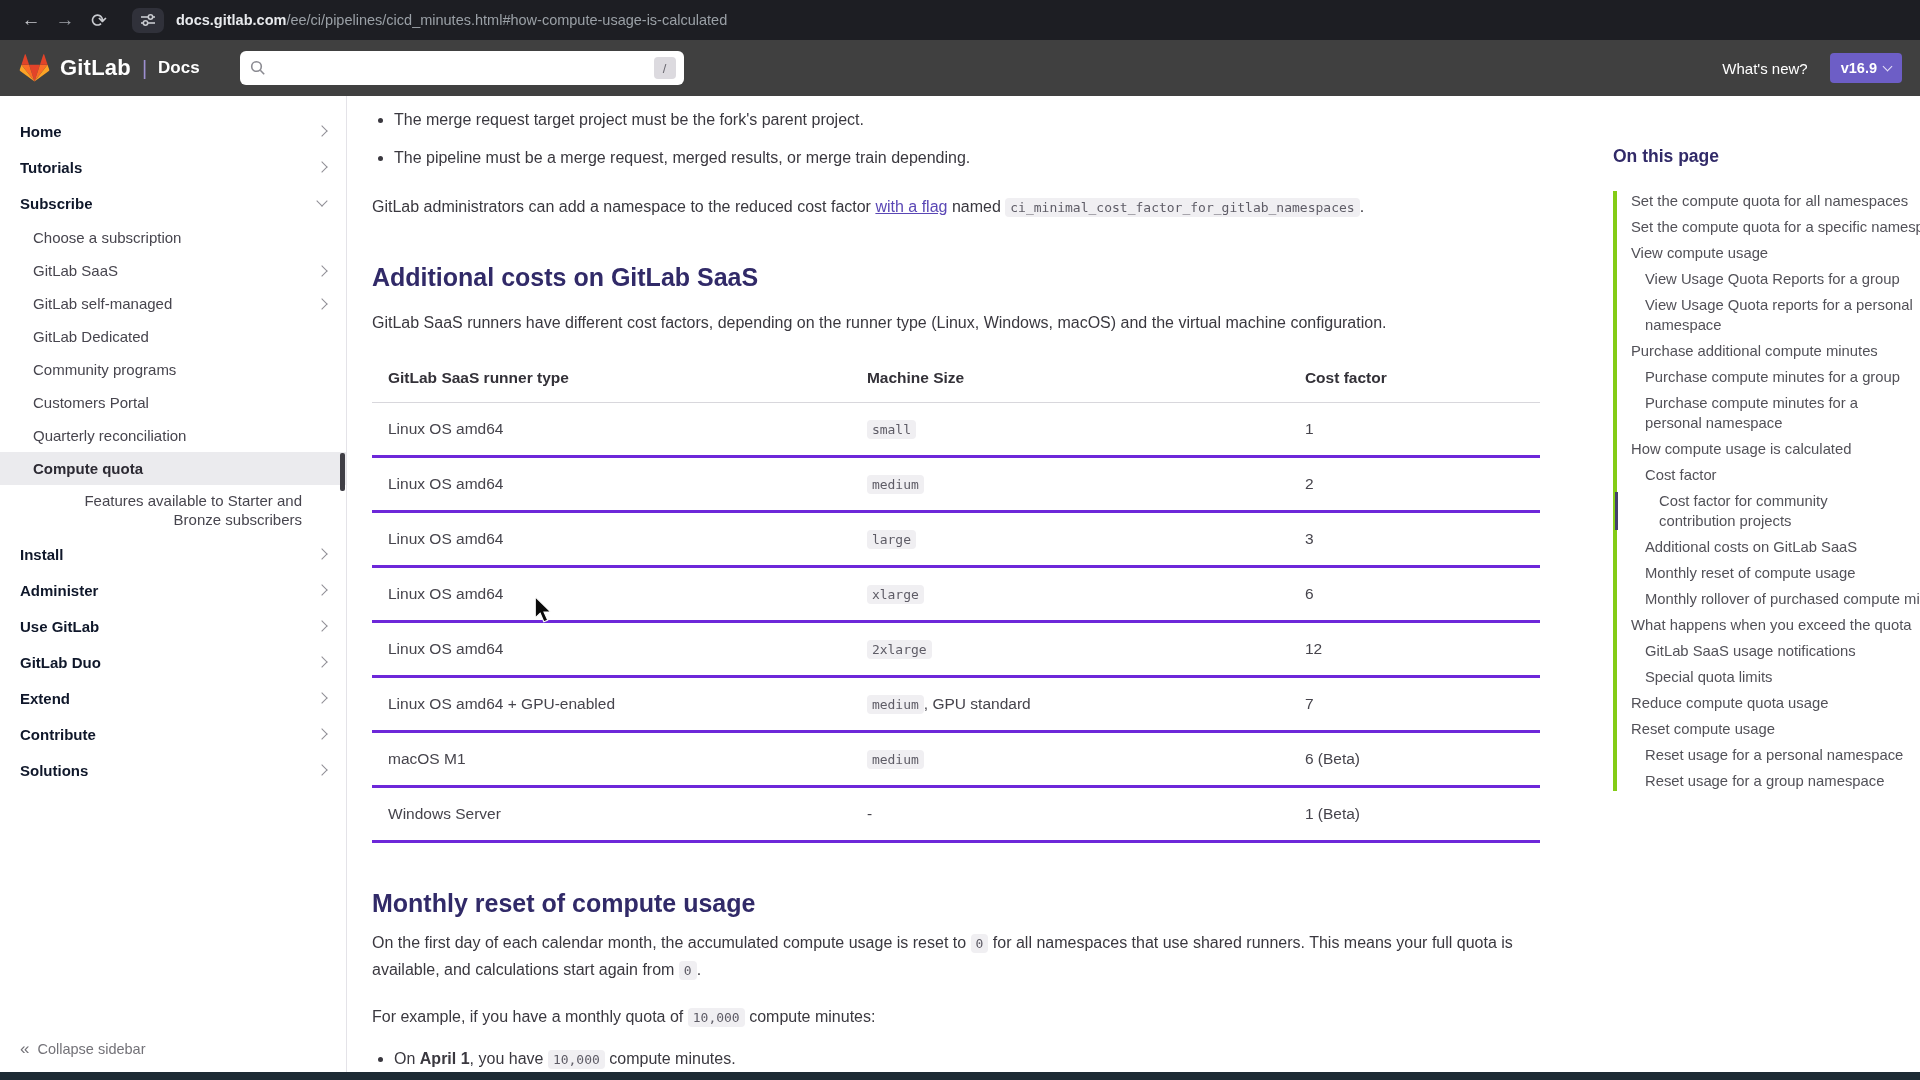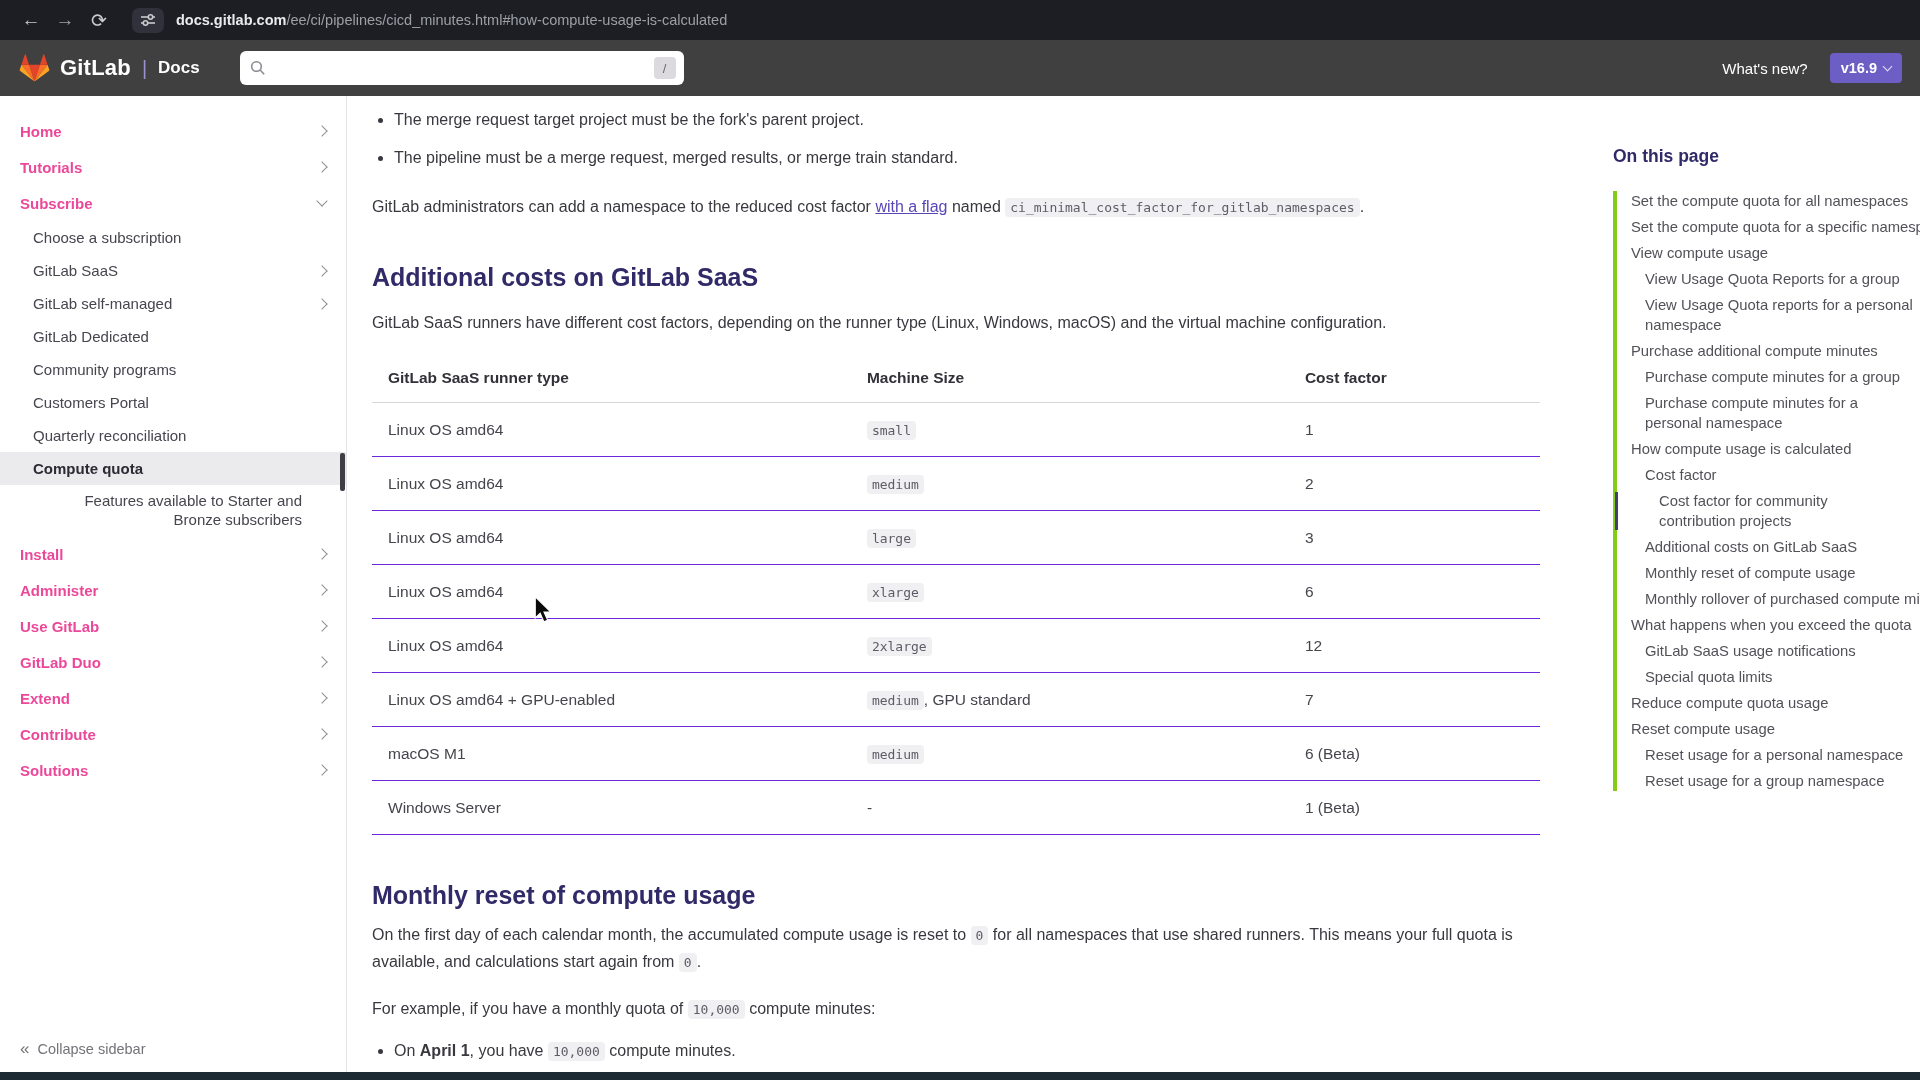--- a/index.html
+++ b/index.html
@@ -37,21 +37,21 @@
   .chev.down { transform:rotate(45deg); margin-top:-4px; }
   .chev.white { border-color:#e6e1f7; width:7px; height:7px; margin-top:-3px; }
 
   
   .main { display:flex; height:976px; position:relative; }
 
   
   .sidebar { width:347px; border-right:1px solid #e4e3e8; position:relative; padding-top:17px;
     flex:none; background:#fff; }
   .sb-item { display:flex; align-items:center; height:36px; padding-left:20px; font-size:15px;
-    font-weight:600; color:#ec4899; cursor:pointer; }
+    font-weight:600; color:#0f172a; cursor:pointer; }
   .sb-item.sub { height:33px; padding-left:33px; font-weight:400; color:#47454e;text-align:right; }
   .sb-item .chev { margin-left:auto; margin-right:20px; }
   .sb-item.active { background:#ebebee; font-weight:600; color:#2c2a33; }
   .sb-item.wrap2 { height:auto; padding:6px 44px 7px 33px; line-height:19px; align-items:flex-start; }
   .sb-thumb { position:absolute; right:1px; top:357px; width:5px; height:38px; background:#3f3e45;
     border-radius:2px; }
   .collapse { position:absolute; left:20px; bottom:13px; display:flex; align-items:center; gap:10px;
     color:#737278; font-size:14.5px; cursor:pointer; }
   .collapse .gg { font-size:17px; letter-spacing:-2px; }
 
@@ -63,21 +63,21 @@
   a.inline { color:#5a47b5; text-decoration:underline; cursor:pointer; }
   code { font-family:"DejaVu Sans Mono", monospace; font-size:13px; background:#f0eff2;
     color:#5e5c66; padding:2px 5px; border-radius:4px; }
   h2.sec { font-size:25px; font-weight:700; color:#312a68; margin-top:42px; }
   h2.sec.second { margin-top:46px; }
   p.intro { font-size:16px; line-height:25px; margin-top:18px; }
   table.costs { width:100%; border-collapse:collapse; margin-top:24px; }
   table.costs th { text-align:left; font-size:15.5px; font-weight:700; color:#333138;
     padding:10px 16px 15px; border-bottom:1px solid #d8d7dc; }
   table.costs td { font-size:15.5px; color:#46444c; padding:17px 16px; height:54px;
-    border-bottom:1px solid #6d28d9; }
+    border-bottom:3px solid #6d28d9; }
   ul.blts.ex { margin-top:16px; }
   ul.blts.ex li { margin-bottom:13px; }
 
   
   .toc { width:316px; flex:none; padding:50px 0 0 9px; overflow:hidden; }
   .toc-title { font-size:17.5px; font-weight:700; color:#312a68; }
   .toc-list { list-style:none; margin-top:24px; border-left:4px solid #84cc16; }
   .toc-list li { font-size:14.8px; color:#525158; line-height:20px; margin-bottom:6px;
     white-space:nowrap; cursor:pointer; position:relative; }
   .toc-list li.l0 { padding-left:14px; }
@@ -221,21 +221,21 @@
     <div class="sb-thumb"></div>
     <div class="collapse">
       <span class="gg">«</span>
       <span>Collapse sidebar</span>
     </div>
   </nav>
 
   <div class="content">
     <ul class="blts">
       <li>The merge request target project must be the fork's parent project.</li>
-      <li>The pipeline must be a merge request, merged results, or merge train standard.</li>
+      <li>The pipeline must be a merge request, merged results, or merge train depending.</li>
     </ul>
     <p class="body-p" id="admin-para"><span>GitLab administrators can add a namespace to the reduced cost factor </span><a class="inline">with a flag</a><span> named </span><code>ci_minimal_cost_factor_for_gitlab_namespaces</code><span>.</span></p>
 
     <h2 class="sec">Additional costs on GitLab SaaS</h2>
     <p class="intro">GitLab SaaS runners have different cost factors, depending on the runner type (Linux, Windows, macOS) and the virtual machine configuration.</p>
 
     <table class="costs">
       <colgroup>
           <col style="width:41%">
           <col style="width:37.5%">

